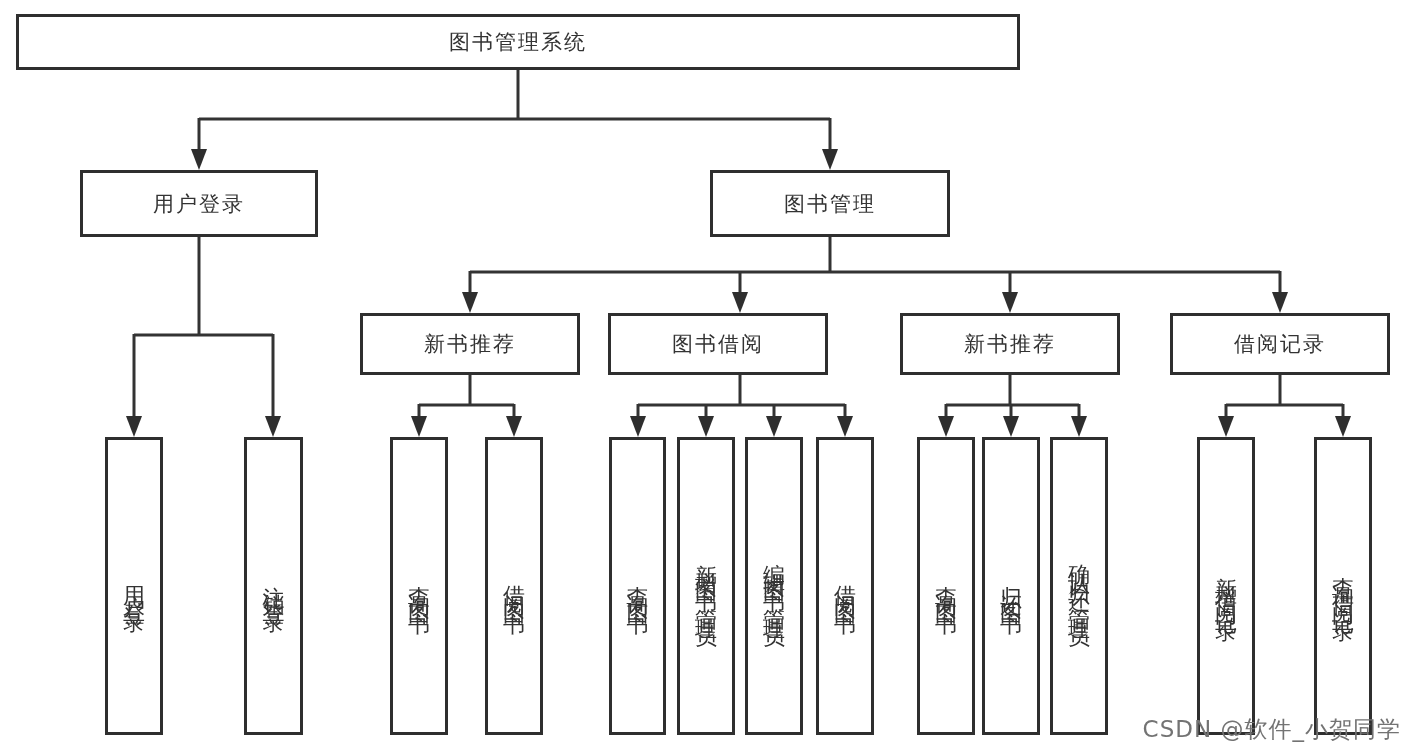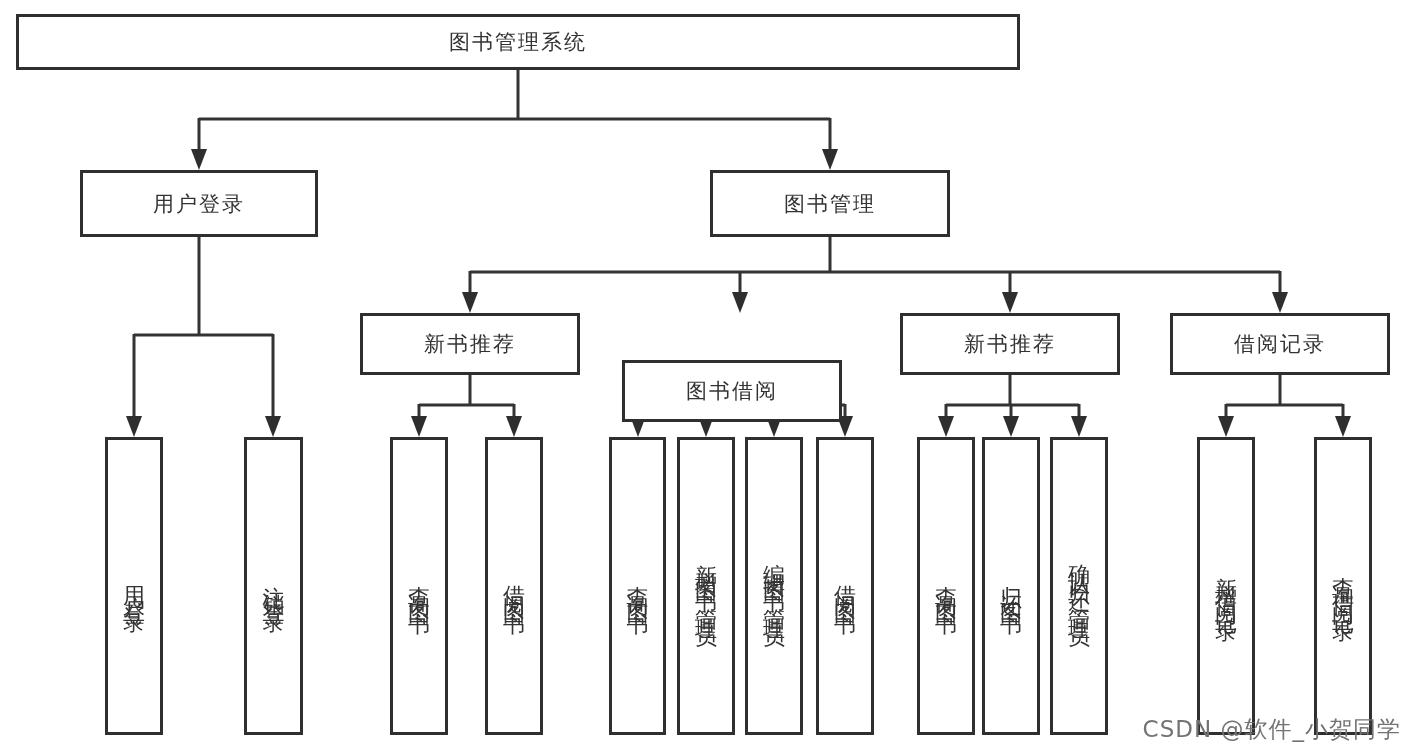--- a/index.html
+++ b/index.html
@@ -19,21 +19,21 @@
     writing-mode:vertical-lr;text-orientation:mixed;
     font-size:22px;letter-spacing:9px;line-height:1;white-space:nowrap;
   }
   
   .b-root{left:16px;top:14px;width:1004px;height:56px;}
   
   .b-l2a{left:80px;top:170px;width:238px;height:67px;}
   .b-l2b{left:710px;top:170px;width:240px;height:67px;}
   
   .l3{top:313px;width:220px;height:62px;}
-  .b-l3a{left:360px;} .b-l3b{left:622px;margin-top:47px;} .b-l3c{left:900px;} .b-l3d{left:1170px;}
+  .b-l3a{left:360px;} .b-l3b{left:608px;} .b-l3c{left:900px;} .b-l3d{left:1170px;}
   
   .leaf{top:437px;height:298px;}
   .b-a1{left:105px;width:58px;} .b-a2{left:244px;width:59px;}
   .b-b1{left:390px;width:58px;} .b-b2{left:485px;width:58px;}
   .b-c1{left:609px;width:57px;} .b-c2{left:677px;width:58px;}
   .b-c3{left:745px;width:58px;} .b-c4{left:816px;width:58px;}
   .b-d1{left:917px;width:58px;} .b-d2{left:982px;width:58px;} .b-d3{left:1050px;width:58px;}
   .b-e1{left:1197px;width:58px;} .b-e2{left:1314px;width:58px;}
   
   .watermark{

